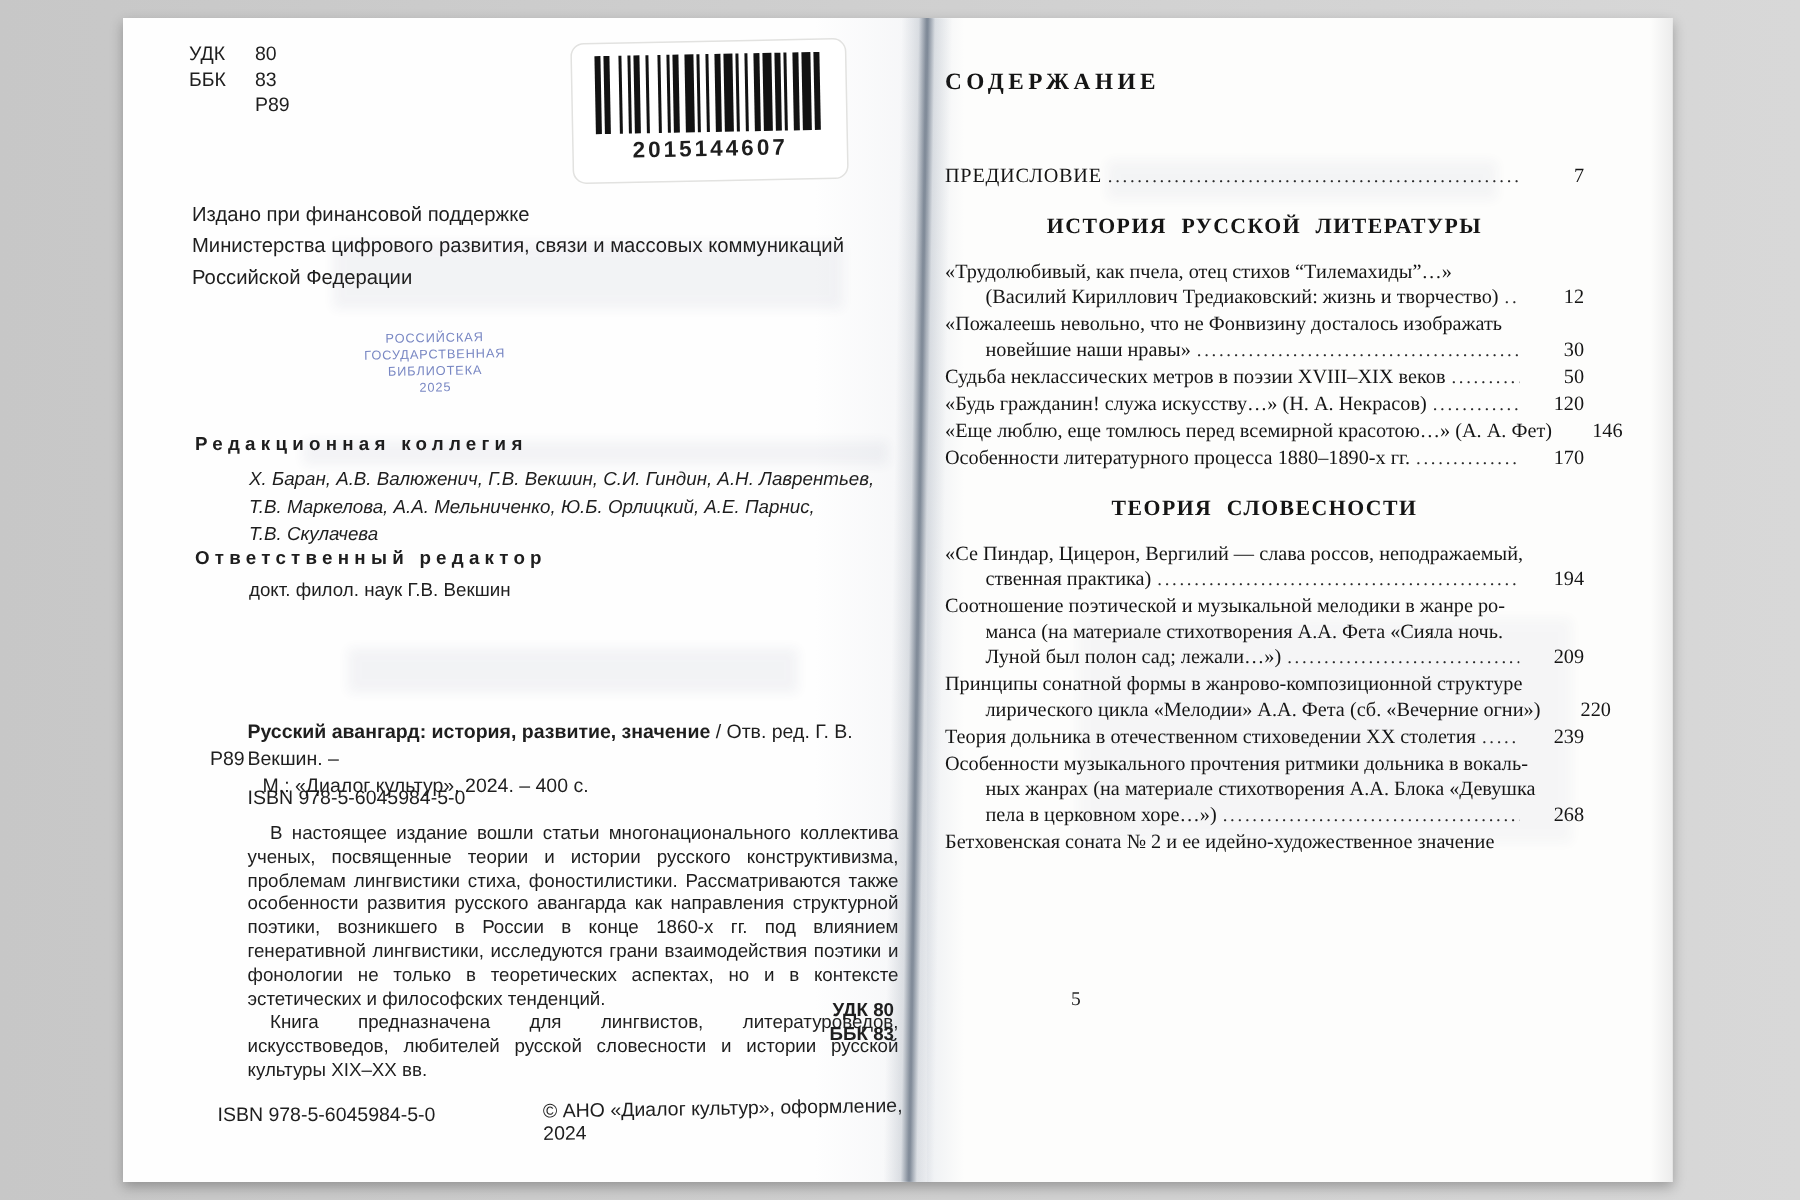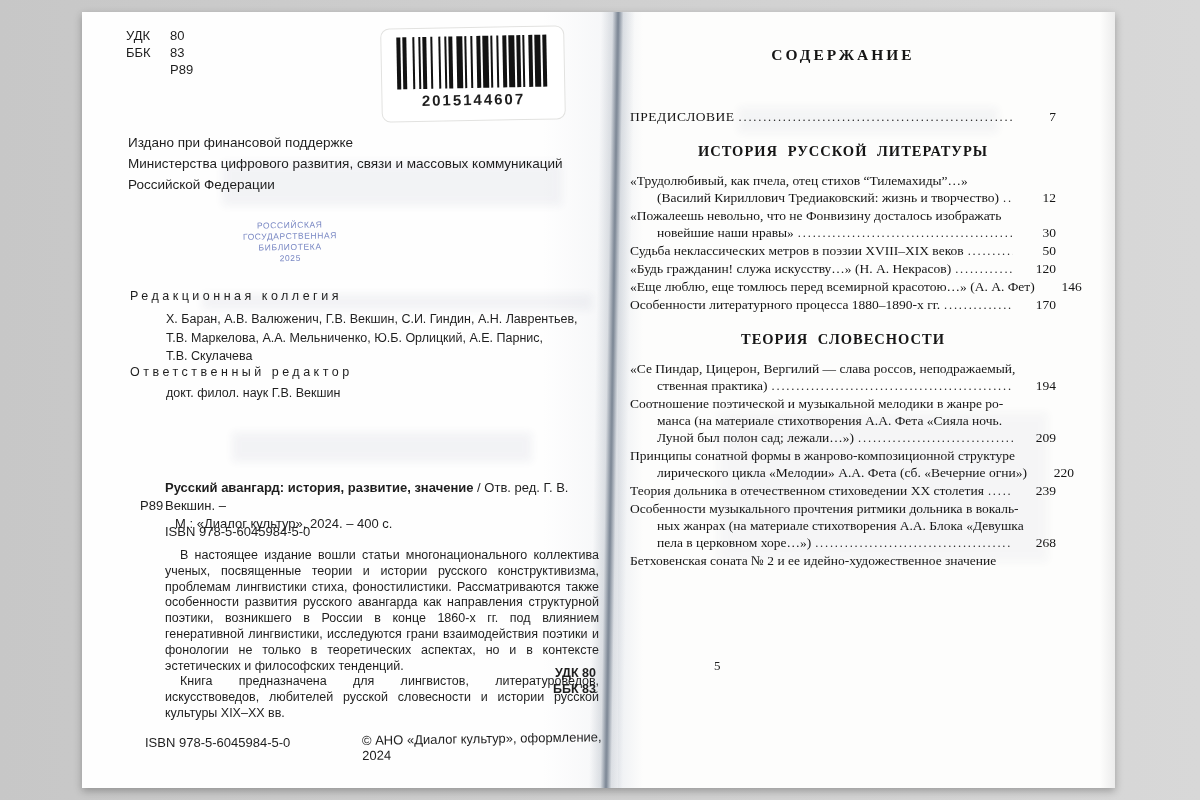--- a/index.html
+++ b/index.html
@@ -21,37 +21,37 @@
   .barcode{position:absolute;left:299px;top:15px;width:184px;height:94px;background:#fff;
     border:1px solid #e2e2e0;border-radius:9px;transform:rotate(-1.1deg);
     display:flex;flex-direction:column;align-items:center;justify-content:flex-start;padding-top:8px;box-sizing:border-box;}
   .bars{display:flex;height:52px;align-items:stretch;}
   .bc-bar{background:#121212;}
   .bc-gap{background:transparent;}
   .bc-num{font-weight:bold;font-size:15px;letter-spacing:2px;margin-top:3px;}
   .funding{position:absolute;left:46px;top:120px;font-size:13.5px;line-height:21px;}
   .stamp{position:absolute;left:146px;top:208px;width:124px;text-align:center;
     color:#6d7dbe;font-size:8.5px;line-height:11px;letter-spacing:.6px;transform:rotate(-1deg);opacity:.92;}
-  .ed-heading{position:absolute;left:48px;font-weight:normal;font-size:12.5px;letter-spacing:3.5px;}
+  .ed-heading{position:absolute;left:48px;font-weight:bold;font-size:12.5px;letter-spacing:3.5px;}
   .h-board{top:277px;} .h-resp{top:353px;}
-  .ed-names{position:absolute;left:84px;top:298px;font-size:12.5px;line-height:18.5px;}
+  .ed-names{position:absolute;left:84px;top:298px;font-size:12.5px;line-height:18.5px;font-style:italic;}
   .resp-name{position:absolute;left:84px;top:374px;font-size:12.5px;}
   .bib-code{position:absolute;left:58px;top:486px;font-size:13px;}
   .bib{position:absolute;left:83px;top:467px;width:440px;font-size:13px;line-height:18px;}
   .bib .l2{padding-left:10px;}
   .isbn-mid{position:absolute;left:83px;top:512px;font-size:13px;}
   .annotation{position:absolute;left:83px;top:536px;width:434px;font-size:12.5px;line-height:15.8px;text-align:justify;}
   .annotation p{margin:0;text-indent:15px;}
   .udk-bottom{position:absolute;right:22px;top:653px;text-align:right;font-weight:bold;font-size:12.5px;line-height:16px;}
   .foot-isbn{position:absolute;left:63px;top:723px;font-size:13px;}
   .foot-copy{position:absolute;left:280px;top:719px;font-size:13px;transform:rotate(-.9deg);}
 
   
   .toc{position:absolute;left:12px;top:0;width:426px;font-family:"Liberation Serif",serif;font-size:13.5px;color:#151515;}
-  .toc-title{text-align:center;font-weight:bold;font-size:15.5px;letter-spacing:3px;margin-top:34px;}
+  .toc-title{font-weight:bold;font-size:15.5px;letter-spacing:3px;margin-top:34px;}
   .toc-h{text-align:center;font-weight:bold;font-size:14.5px;letter-spacing:1px;word-spacing:5px;margin:17px 0 12px;}
   .entry{margin:0;}
   .tline{line-height:17px;}
   .cont{padding-left:27px;}
   .tline.last{display:flex;align-items:baseline;}
   .ttext{white-space:nowrap;}
   .dots{flex:1;overflow:hidden;white-space:nowrap;margin:0 3px 0 4px;color:#2b2b2b;}
   .dots::after{content:"....................................................................................................................";letter-spacing:1.8px;font-size:12.5px;}
   .pnum{flex:none;width:40px;text-align:right;}
   .preface{margin-top:44px;margin-bottom:2px;}

